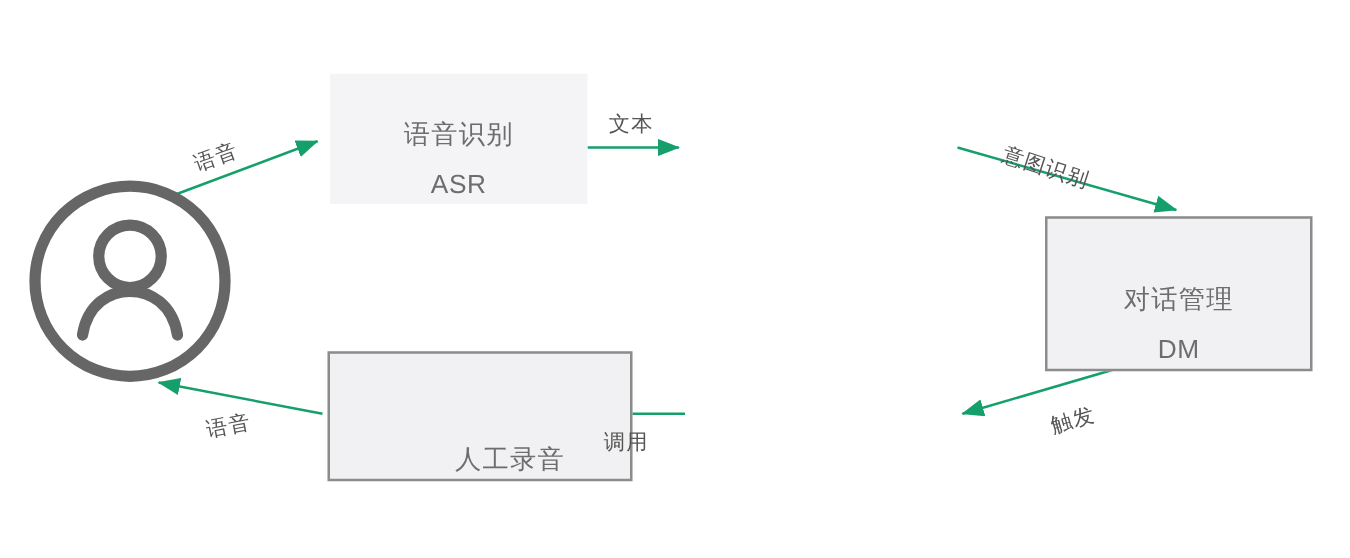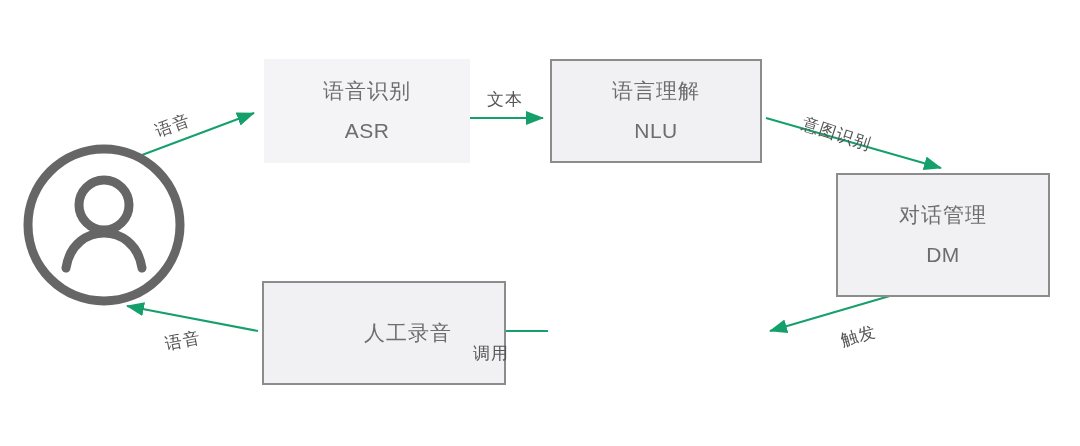--- a/index.html
+++ b/index.html
@@ -24,21 +24,21 @@
     top: 0;
     width: 1080px;
     height: 446px;
   }
   .node {
     position: absolute;
     box-sizing: border-box;
     display: flex;
     flex-direction: column;
     align-items: center;
-    justify-content: center;
+    justify-content: flex-end;
     background: #f2f2f4;
     color: #6e6e6e;
     text-align: center;
     line-height: 1.45;
   }
   .node.bordered {
     border: 2px solid #8c8c8c;
     background: #f1f1f3;
   }
   .node.plain {
@@ -100,40 +100,36 @@
     <circle cx="82" cy="82" r="76" fill="none" stroke="#666666" stroke-width="9"></circle>
     <circle cx="82" cy="62" r="25" fill="none" stroke="#666666" stroke-width="9"></circle>
     <path d="M 44 125 C 48 100, 66 90, 82 90 C 98 90, 116 100, 120 125" fill="none" stroke="#666666" stroke-width="9" stroke-linecap="round"></path>
   </svg>
 
   <div class="node plain" style="left:264px; top:59px; width:206px; height:104px;">
     <div class="cn">语音识别</div>
     <div class="en">ASR</div>
   </div>
 
-  <div class="node bordered" style="left:550px; top:59px; width:212px; height:104px;">
-    <div class="cn">语言理解</div>
-    <div class="en">NLU</div>
-  </div>
 
   <div class="node bordered" style="left:836px; top:173px; width:214px; height:124px;">
     <div class="cn">对话管理</div>
     <div class="en">DM</div>
   </div>
 
 
   <div class="node bordered single" style="left:262px; top:281px; width:244px; height:104px;padding-left:48px;">
     <div class="cn">人工录音</div>
   </div>
 
   <div class="edge-label" style="left:152px; top:121px; transform: rotate(-20deg);">语音</div>
 
   <div class="edge-label" style="left:487px; top:78px;margin-top:10px;">文本</div>
 
   <div class="edge-label" style="left:806px; top:112px; transform: rotate(18deg);">意图识别</div>
 
   <div class="edge-label" style="left:838px; top:330px; transform: rotate(-16deg);">触发</div>
 
-  <div class="edge-label" style="left:473px; top:342px;text-align:center;">调用</div>
+  <div class="edge-label" style="left:483px; top:342px;text-align:center;">调用</div>
 
   <div class="edge-label" style="left:163px; top:333px; transform: rotate(-11deg);">语音</div>
 
 </div>
 
 </body></html>

